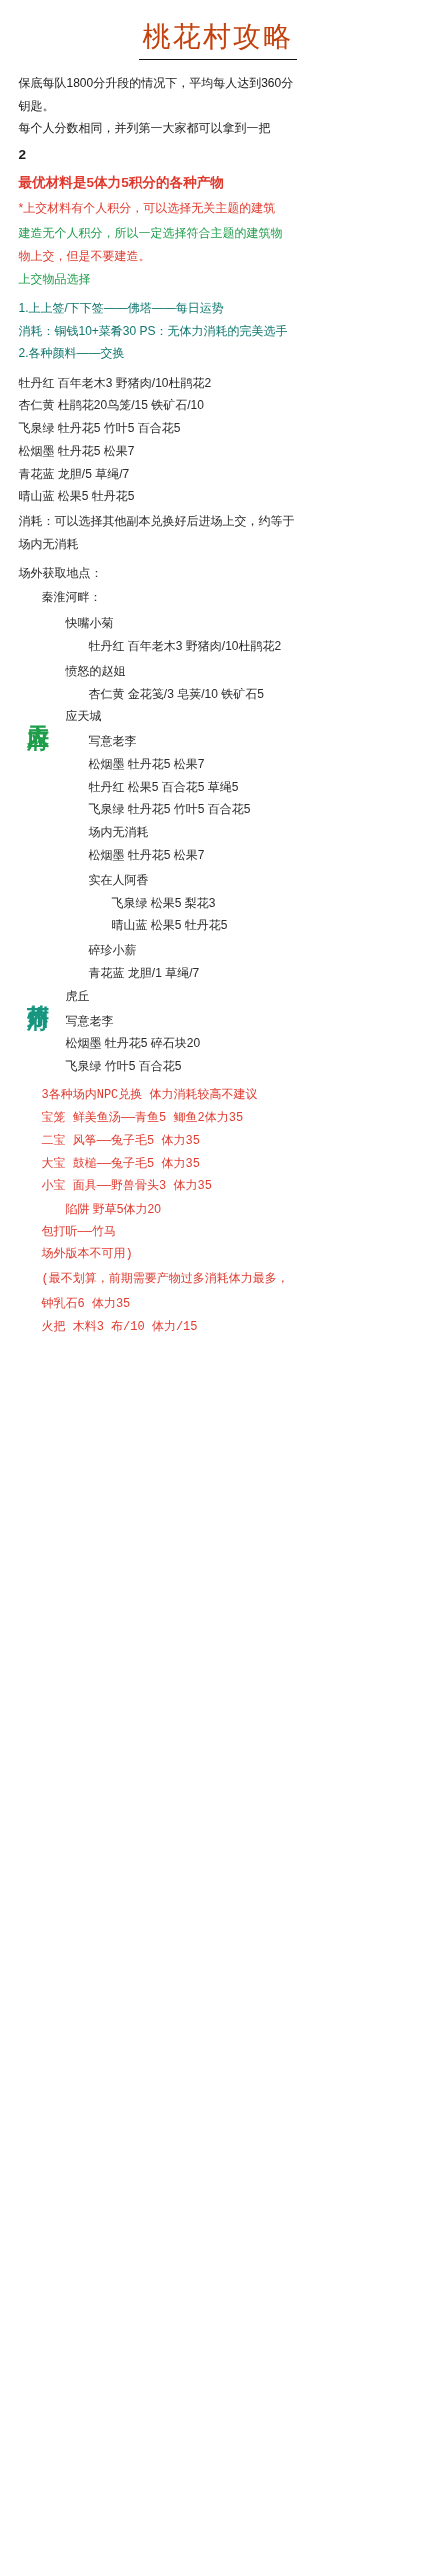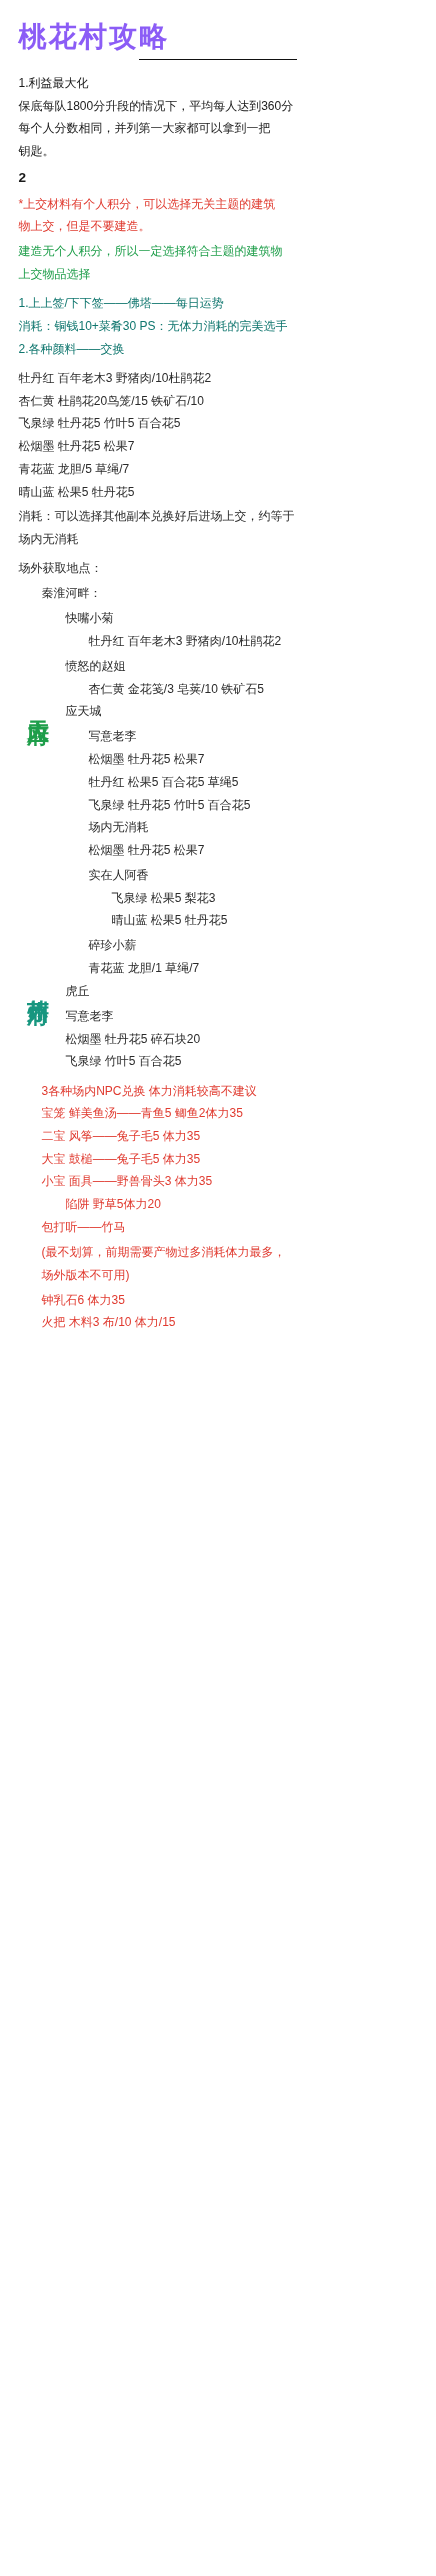--- a/index.html
+++ b/index.html
@@ -15,25 +15,26 @@
   }
   .page {
     position: relative;
     width: 436px;
     min-height: 2576px;
     box-sizing: border-box;
     padding: 16.4px 18.5px 22px 18.5px;
     background: #fff;
   }
   .title {
+    text-align: center;
     font-family: "Liberation Serif", serif;
-    font-weight: bold;
+    font-weight: normal;
     font-size: 28px;
     letter-spacing: 2.2px;
-    color: #8b5cf6;
+    color: #c2410c;
     margin: 3.3px 0 5.5px 0;
     line-height: 1.2;
   }
   .title-rule {
     width: 158px;
     height: 1.1px;
     background: #111;
     margin: 1.1px auto 14px auto;
   }
   .line {
@@ -51,21 +52,21 @@
   .c-dark   { color: #2a2a2a; }
 
   .big {
     font-size: 13.6px;
     font-weight: bold;
   }
   .mt-10 { margin-top: 5.5px; }
   .mt-18 { margin-top: 9.8px; }
   .mt-26 { margin-top: 2px; }
 
-  .indent-1 { padding-left: 23px; }
+  .indent-1 { padding-left: 23px; font-family: Liberation Mono, monospace; }
   .indent-2 { padding-left: 47px; }
   .indent-3 { padding-left: 70px; }
   .indent-4 { padding-left: 93px; }
 
   
   .section {
     position: relative;
   }
   .side-label {
     position: absolute;
@@ -90,28 +91,28 @@
 </style>
 </head>
 <body>
 
 <div class="page">
 
   <div class="title">桃花村攻略</div>
   <div class="title-rule"></div>
 
   <div>
-    <div class="line c-black">1.利益最大化</div>
     <div class="line c-black">保底每队1800分升段的情况下，平均每人达到360分</div>
+    <div class="line c-black">钥匙。</div>
     <div class="line c-black">每个人分数相同，并列第一大家都可以拿到一把</div>
-    <div class="line c-black">钥匙。</div>
     <div class="line c-black big mt-10">2</div>
+    <div class="line c-red big mt-10">最优材料是5体力5积分的各种产物</div>
     <div class="line c-red mt-10">*上交材料有个人积分，可以选择无关主题的建筑</div>
+    <div class="line c-green mt-10">建造无个人积分，所以一定选择符合主题的建筑物</div>
     <div class="line c-red">物上交，但是不要建造。</div>
-    <div class="line c-green mt-10">建造无个人积分，所以一定选择符合主题的建筑物</div>
     <div class="line c-green">上交物品选择</div>
   </div>
 
   <div class="mt-18">
     <div class="line c-blue">1.上上签/下下签——佛塔——每日运势</div>
     <div class="line c-blue">消耗：铜钱10+菜肴30 PS：无体力消耗的完美选手</div>
     <div class="line c-blue">2.各种颜料——交换</div>
   </div>
 
   <div class="mt-18">
@@ -164,22 +165,22 @@
   </div>
 
   <div class="mt-18">
     <div class="line c-red indent-1">3各种场内NPC兑换 体力消耗较高不建议</div>
     <div class="line c-red indent-1">宝笼 鲜美鱼汤——青鱼5 鲫鱼2体力35</div>
     <div class="line c-red indent-1">二宝 风筝——兔子毛5 体力35</div>
     <div class="line c-red indent-1">大宝 鼓槌——兔子毛5 体力35</div>
     <div class="line c-red indent-1">小宝 面具——野兽骨头3 体力35</div>
     <div class="line c-red indent-2">陷阱 野草5体力20</div>
     <div class="line c-red indent-1">包打听——竹马</div>
+    <div class="line c-red indent-1">场外版本不可用)</div>
     <div class="line c-red indent-1 mt-10">(最不划算，前期需要产物过多消耗体力最多，</div>
-    <div class="line c-red indent-1">场外版本不可用)</div>
     <div class="line c-red indent-1 mt-10">钟乳石6 体力35</div>
     <div class="line c-red indent-1">火把 木料3 布/10 体力/15</div>
   </div>
 
   <div class="footer-space"></div>
 
 </div>
 
 
 </body></html>

